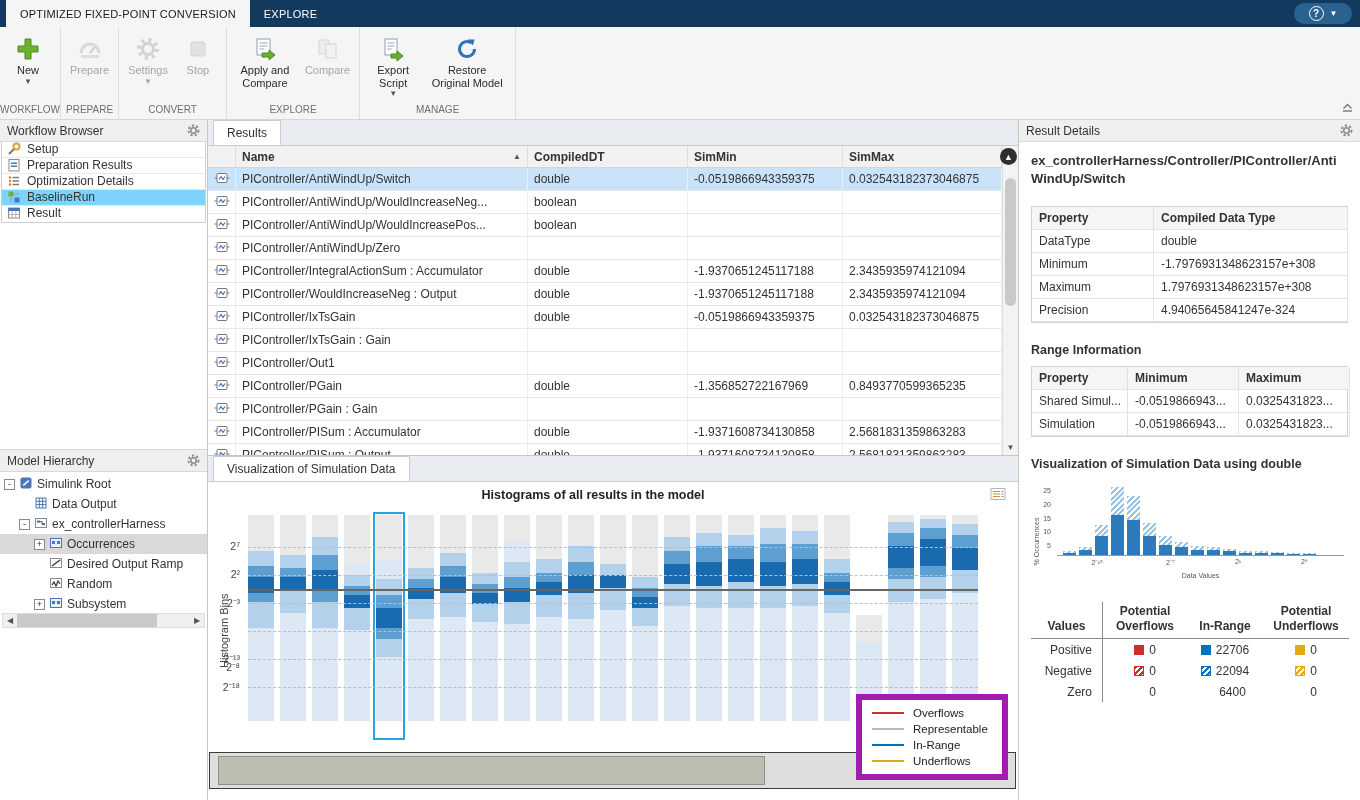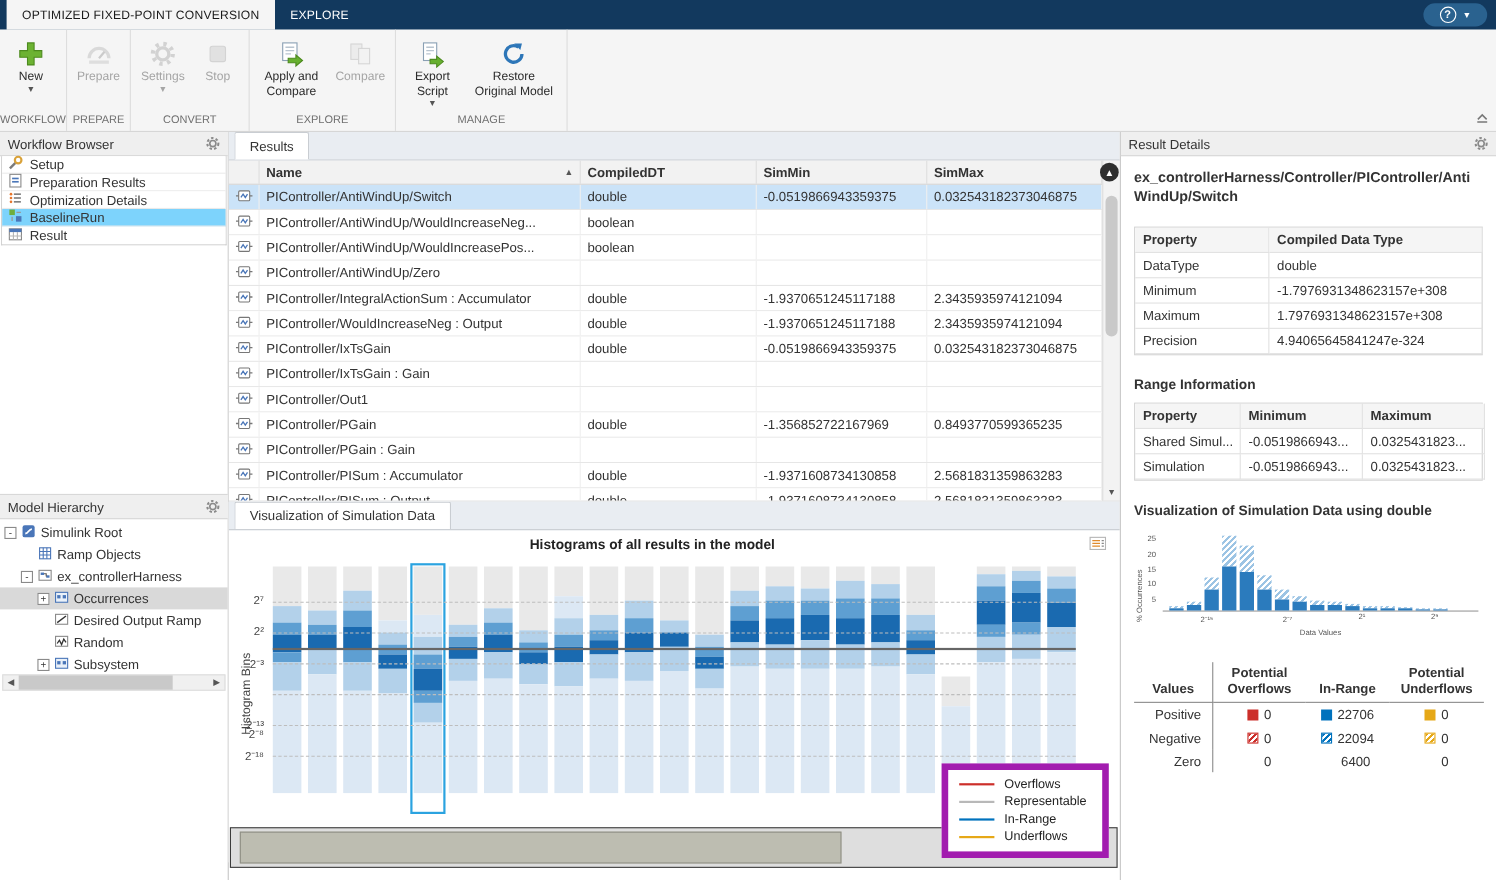--- a/index.html
+++ b/index.html
@@ -42,21 +42,21 @@
   .details { position:absolute; left:1018px; top:0; right:0; bottom:0; background:#fff;
     border-left:1px solid #c6c6c6; }
 
   .panel-header { height:22px; background:#efefef; border-bottom:1px solid #d8d8d8;
     display:flex; align-items:center; justify-content:space-between; padding:0 7px; color:#333; }
   .panel-header .ph-title { font-size:12px; }
   .gear-btn { display:flex; align-items:center; }
 
   
   .wf-list { border:1px solid #cfcfcf; border-top:none; margin:0 1px; }
-  .wf-item { height:16px; display:flex; align-items:center; gap:6px; padding:0 5px;
+  .wf-item { height:16px; display:flex; gap:6px; padding:0 5px;
     border-bottom:1px solid #e9e9e9; background:#fff; }
   .wf-item:last-child { border-bottom:none; }
   .wf-item.selected { background:#7dd3fc; }
   .wf-item svg { width:14px; height:14px; flex:0 0 auto; }
 
   
   .hier-panel { position:absolute; left:0; top:329px; right:0; bottom:0; border-top:1px solid #d8d8d8; }
   .tree { padding-top:2px; }
   .tree-row { height:20px; display:flex; align-items:center; gap:4px; white-space:nowrap; }
   .tree-row.selected { background:#d9d9d9; }
@@ -358,21 +358,21 @@
                   <path d="M4 9 c3 0 3 -4 6 -4" stroke="#fff" stroke-width="1.6" fill="none"></path>
                 </svg></span>
               <span class="tree-label">Simulink Root</span>
             </div>
             <div class="tree-row" style="padding-left: 19px;">
               <span class="expander empty"></span>
               <span class="icn"><svg viewBox="0 0 14 14" width="14" height="14">
                   <rect x="2" y="2" width="10" height="10" fill="#fff" stroke="#4a76b8"></rect>
                   <path d="M2 5.3 h10 M2 8.6 h10 M5.3 2 v10 M8.6 2 v10" stroke="#4a76b8" stroke-width="1"></path>
                 </svg></span>
-              <span class="tree-label">Ramp Objects</span>
+              <span class="tree-label">Data Output</span>
             </div>
             <div class="tree-row" style="padding-left: 19px;">
               <span class="expander">-</span>
               <span class="icn"><svg viewBox="0 0 14 14" width="14" height="14">
                   <rect x="1.5" y="2.5" width="11" height="9" fill="#fff" stroke="#8a8a8a"></rect>
                   <rect x="3" y="4.5" width="3" height="2.2" fill="#4a76b8"></rect>
                   <rect x="8" y="7" width="3" height="2.2" fill="#4a76b8"></rect>
                   <path d="M6 5.6 h2 v2.5" stroke="#555" stroke-width="1" fill="none"></path>
                 </svg></span>
               <span class="tree-label">ex_controllerHarness</span>

